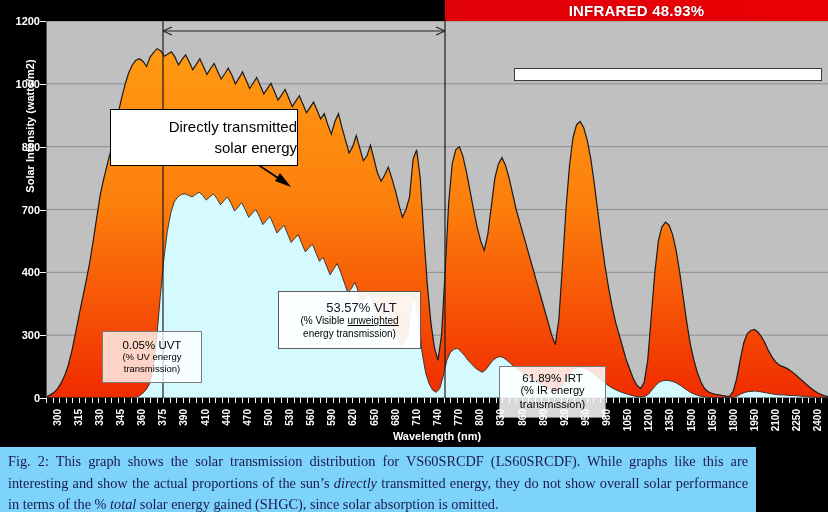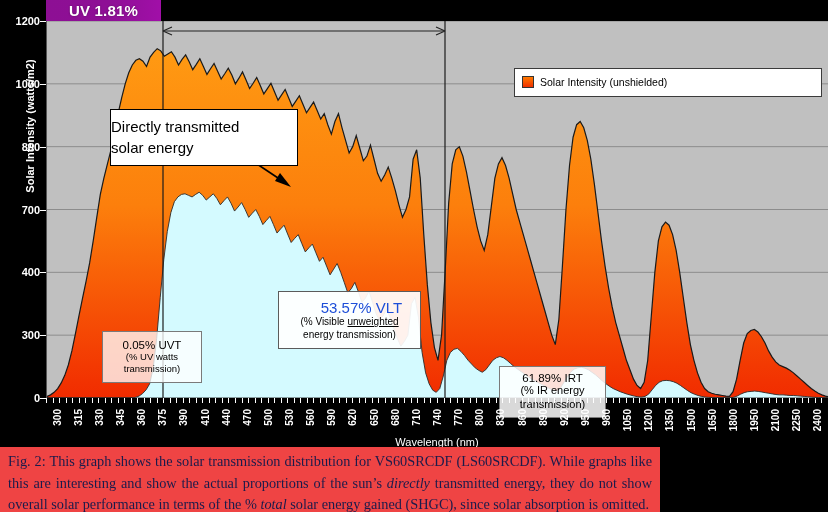--- a/index.html
+++ b/index.html
@@ -33,78 +33,78 @@
          transform:translateY(-50%);white-space:nowrap;}
   .ytickmark{position:absolute;left:40px;width:6px;height:1px;background:#fff;}
   #y-axis-title{position:absolute;left:-60px;top:120px;width:180px;text-align:center;
      color:#fff;font-size:11px;font-weight:bold;transform:rotate(-90deg);}
 
   
   #x-axis{position:absolute;left:46px;top:398px;width:782px;height:49px;}
   .xtick{position:absolute;top:11px;color:#fff;font-size:10px;font-weight:bold;
          writing-mode:vertical-rl;transform:rotate(180deg);white-space:nowrap;line-height:1;}
   .xtickmark{position:absolute;top:0px;width:1px;height:5px;background:#fff;}
-  #x-axis-title{position:absolute;left:0;top:38px;width:782px;text-align:center;
-     color:#fff;font-size:11px;font-weight:normal;}
+  #x-axis-title{position:absolute;left:0;top:32px;width:782px;text-align:center;
+     color:#fff;font-size:11px;font-weight:bold;}
 
   
   #legend{position:absolute;left:467px;top:47px;width:308px;background:#fff;border:1px solid #3b3b3b;
           padding:5px 7px 6px 7px;box-sizing:border-box;}
   .legend-row{display:flex;align-items:center;gap:6px;margin:2px 0;}
   .swatch{width:10px;height:10px;border:1px solid #333;flex:none;}
   .sw-orange{background:linear-gradient(to bottom,#ff7a00,#ef3000);}
   .sw-cyan{background:#dffcff;}
   .legend-label{font-size:10.5px;color:#000;white-space:nowrap;}
 
   
   .callout{position:absolute;background:#fff;border:1px solid #000;box-sizing:border-box;}
   #callout-direct{left:63px;top:88px;width:188px;height:57px;
-     display:flex;flex-direction:column;align-items:flex-start;justify-content:center;}
+     display:flex;flex-direction:column;align-items:flex-end;justify-content:center;}
   #callout-direct .l1,#callout-direct .l2{font-size:15px;color:#000;line-height:1.35;}
 
   #callout-vlt{left:231px;top:270px;width:143px;height:58px;border-color:#5b5b5b;
      background:rgba(255,255,255,.93);
      display:flex;flex-direction:column;align-items:center;justify-content:center;}
-  #callout-vlt .big{font-size:15px;color:#1d4ed8;padding-left:24px;}
+  #callout-vlt .big{font-size:13px;color:#0f172a;padding-left:24px;}
   #callout-vlt .sm{font-size:10px;color:#000;line-height:1.25;}
   .u{text-decoration:underline;}
 
   #callout-uvt{left:55px;top:310px;width:100px;height:52px;border-color:#7a7a7a;
      background:rgba(255,255,255,.78);
      display:flex;flex-direction:column;align-items:center;justify-content:center;}
   #callout-uvt .big{font-size:11.5px;color:#000;}
   #callout-uvt .sm{font-size:9.5px;color:#000;line-height:1.25;}
 
   #callout-irt{left:452px;top:345px;width:107px;height:52px;border-color:#7a7a7a;
      background:rgba(255,255,255,.85);
      display:flex;flex-direction:column;align-items:center;justify-content:center;}
   #callout-irt .big{font-size:11.5px;color:#000;}
   #callout-irt .sm{font-size:11px;color:#000;line-height:1.25;}
 
   
   #spec-text{position:absolute;left:608px;top:139px;color:#2a2ad0;font-size:12.5px;
              font-weight:bold;line-height:1.55;}
 
   
-  #caption{position:absolute;left:0;top:447px;width:660px;height:65px;background:#ef4444;
+  #caption{position:absolute;left:0;top:447px;width:756px;height:65px;background:#7dd3fc;
            box-sizing:border-box;padding:4px 8px 0 8px;}
   #caption p{margin:0;font-family:"Liberation Serif",serif;font-size:14.3px;color:#1b1b4b;
              line-height:1.52;text-align:justify;}
   .ital{font-style:italic;}
 </style>
 </head>
 <body>
 
 <div id="page">
 
   <div id="figure">
 
     <div id="spectrum-bar">
-      <div class="band" id="band-uv">
-        <span>UV 1.81%</span>
+      <div class="band" id="band-ir">
+        <span>INFRARED 48.93%</span>
       </div>
     </div>
 
     <div id="y-axis">
       <div id="y-axis-title">Solar Intensity (watts/m2)</div>
       <div id="ytick-holder">
           <div class="ytick" style="top: 398px;">0</div>
           <div class="ytickmark" style="top: 398px;"></div>
           <div class="ytick" style="top: 335.167px;">300</div>
           <div class="ytickmark" style="top: 335.167px;"></div>
@@ -156,41 +156,37 @@
           <path d="M398,10 l-9,-4 M398,10 l-9,4"></path>
         </g>
 
         <g id="direct-arrow">
           <line x1="186" y1="127" x2="240" y2="163" stroke="#000" stroke-width="1.8"></line>
           <polygon points="244,166 228,160 233,152" fill="#000"></polygon>
         </g>
       </svg>
 
       <div id="legend">
-        <div class="legend-row">
-          <span class="swatch sw-orange"></span>
-          <span class="legend-label">Solar Intensity (unshielded)</span>
-        </div>
       </div>
 
 
       <div class="callout" id="callout-direct">
         <div class="l1">Directly transmitted</div>
         <div class="l2">solar energy</div>
       </div>
 
       <div class="callout" id="callout-vlt">
         <div class="big">53.57% VLT</div>
         <div class="sm"><span>(% Visible </span><span class="u">unweighted</span></div>
         <div class="sm">energy transmission)</div>
       </div>
 
       <div class="callout" id="callout-uvt">
         <div class="big">0.05% UVT</div>
-        <div class="sm">(% UV watts</div>
+        <div class="sm">(% UV energy</div>
         <div class="sm">transmission)</div>
       </div>
 
       <div class="callout" id="callout-irt">
         <div class="big">61.89% IRT</div>
         <div class="sm">(% IR energy</div>
         <div class="sm">transmission)</div>
       </div>
     </div>
 

